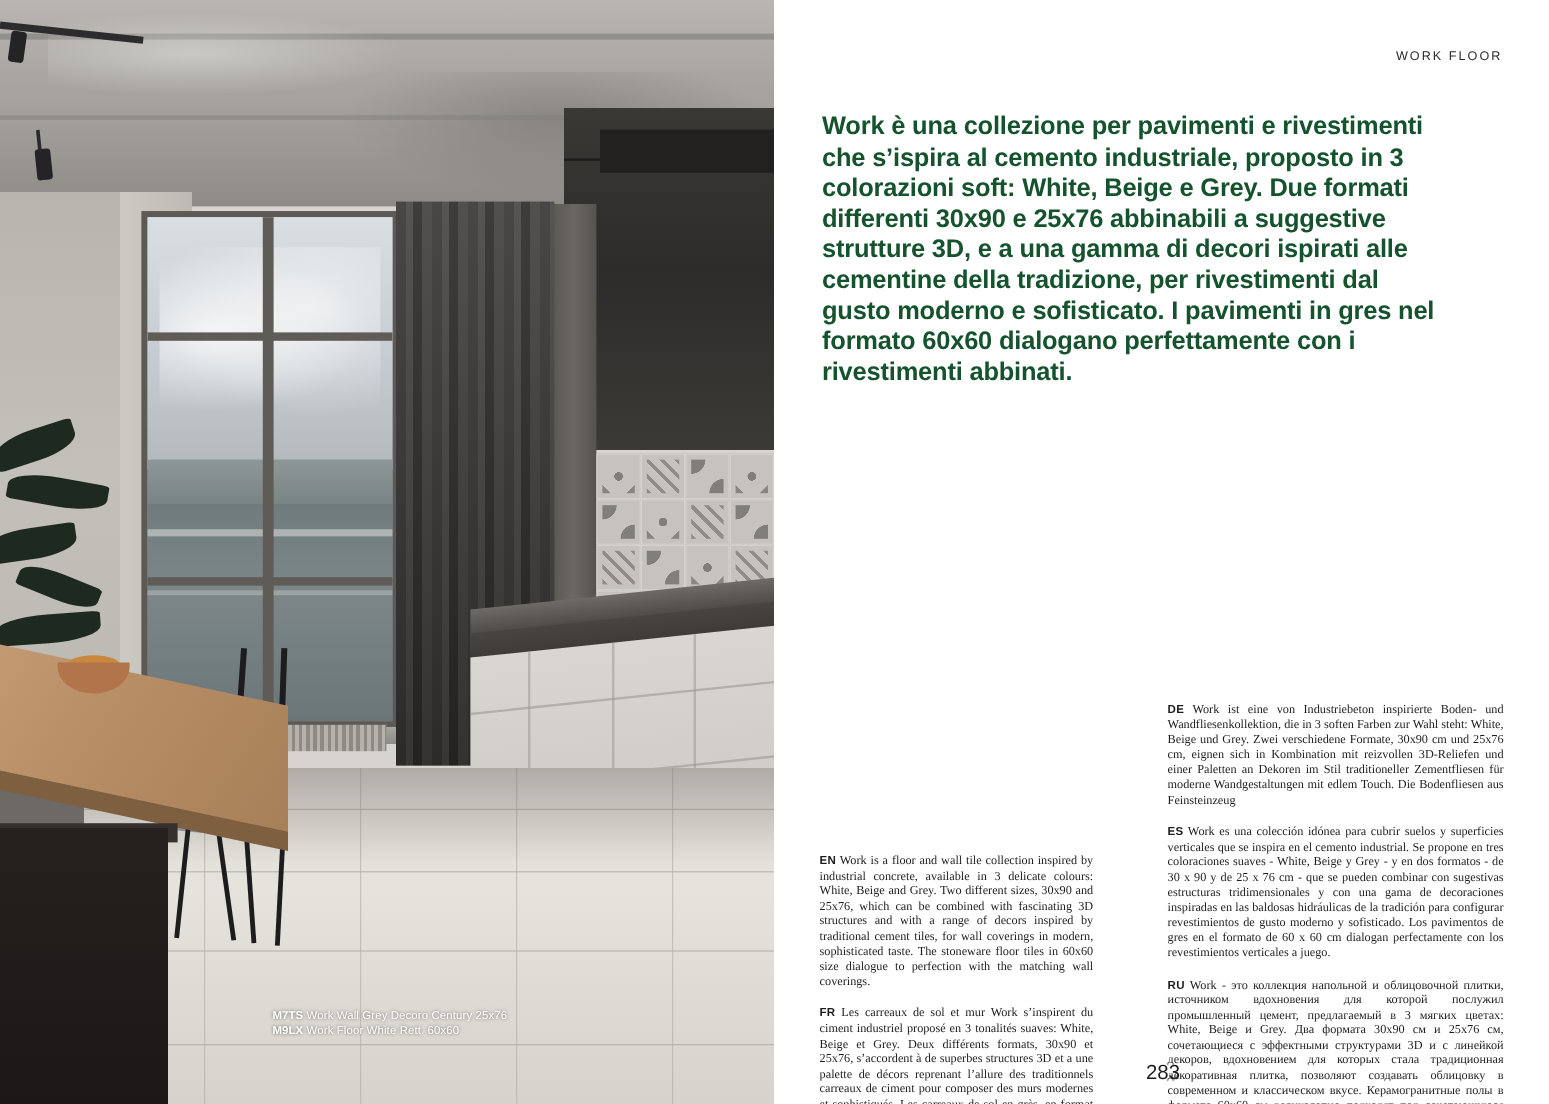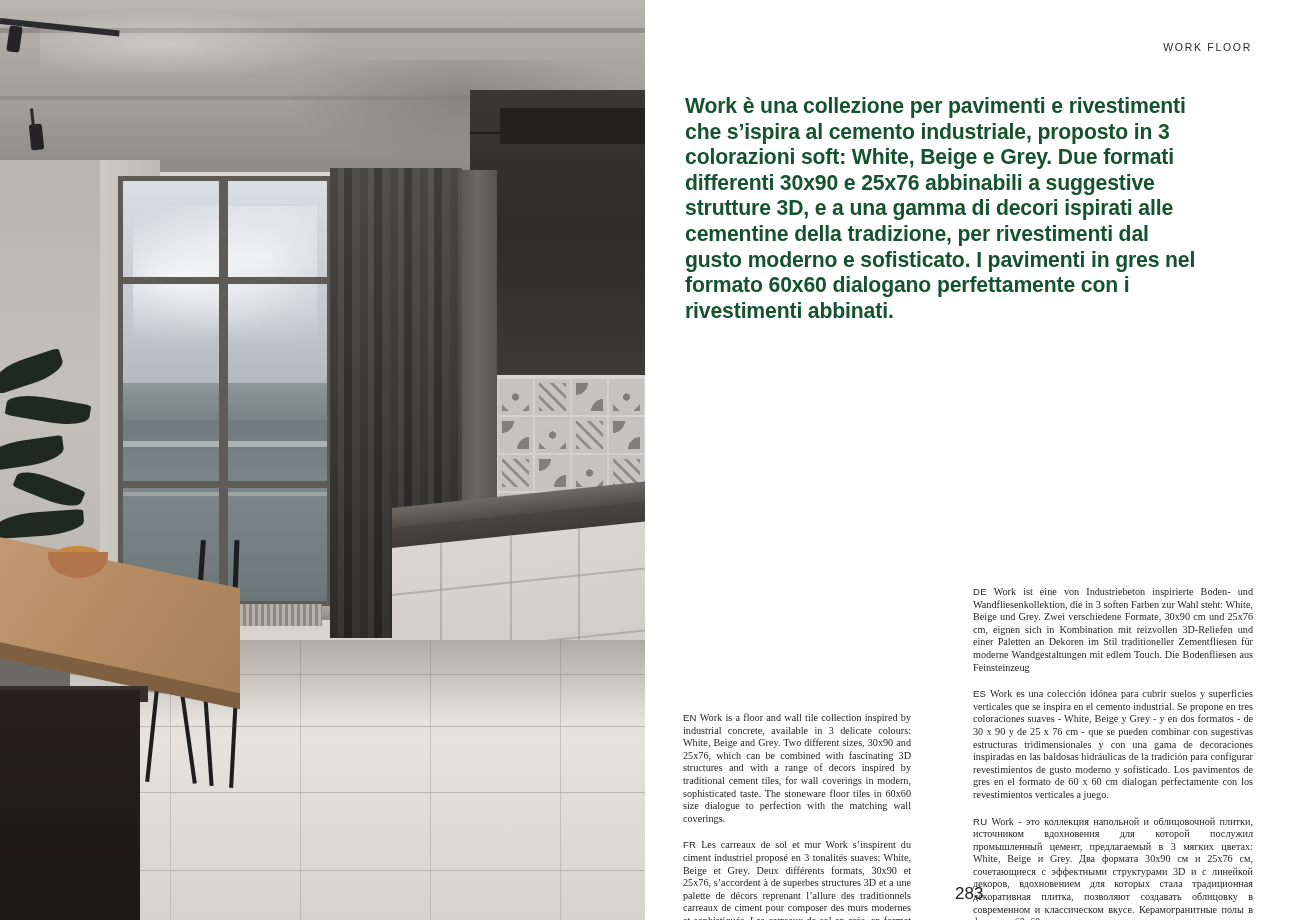--- a/index.html
+++ b/index.html
@@ -304,21 +304,21 @@
   .para {
     font-family: "Liberation Serif", serif;
     font-size: 10.2px;
     line-height: 12.6px;
     color: #1d1d1d;
     margin: 0 0 14px 0;
     text-align: justify;
   }
   .para .lang {
     font-family: "Liberation Sans", sans-serif;
-    font-weight: 400;
+    font-weight: 700;
     font-size: 9.6px;
     letter-spacing: .2px;
   }
   .folio {
     position: absolute; left: 310px; top: 884px;
     font-size: 17px; font-weight: 400; color: #1a1a1a;
   }
 </style>
 </head>
 <body>
@@ -417,20 +417,30 @@
   <div class="chair-leg" style="left:186px; top:686px; height:98px; transform:rotate(-8deg);"></div>
 
   <div class="table-top"></div>
   <div class="table-edge"></div>
   <div class="bowl-food"></div>
   <div class="bowl"></div>
 
   <div class="island-top"></div>
   <div class="island"></div>
 
+  <div class="photo-caption">
+    <div>
+      <b>M7TS</b>
+      <span>Work Wall Grey Decoro Century 25x76</span>
+    </div>
+    <div>
+      <b>M9LX</b>
+      <span>Work Floor White Rett. 60x60</span>
+    </div>
+  </div>
 </div>
 
 <div class="text-page">
 
   <div class="running-head">WORK FLOOR</div>
 
   <div class="lead">Work è una collezione per pavimenti e rivestimenti che s’ispira al cemento industriale, proposto in 3 colorazioni soft: White, Beige e Grey. Due formati differenti 30x90 e 25x76 abbinabili a suggestive strutture 3D, e a una gamma di decori ispirati alle cementine della tradizione, per rivestimenti dal gusto moderno e sofisticato. I pavimenti in gres nel formato 60x60 dialogano perfettamente con i rivestimenti abbinati.</div>
 
   <div class="col-left">
     <p class="para">

